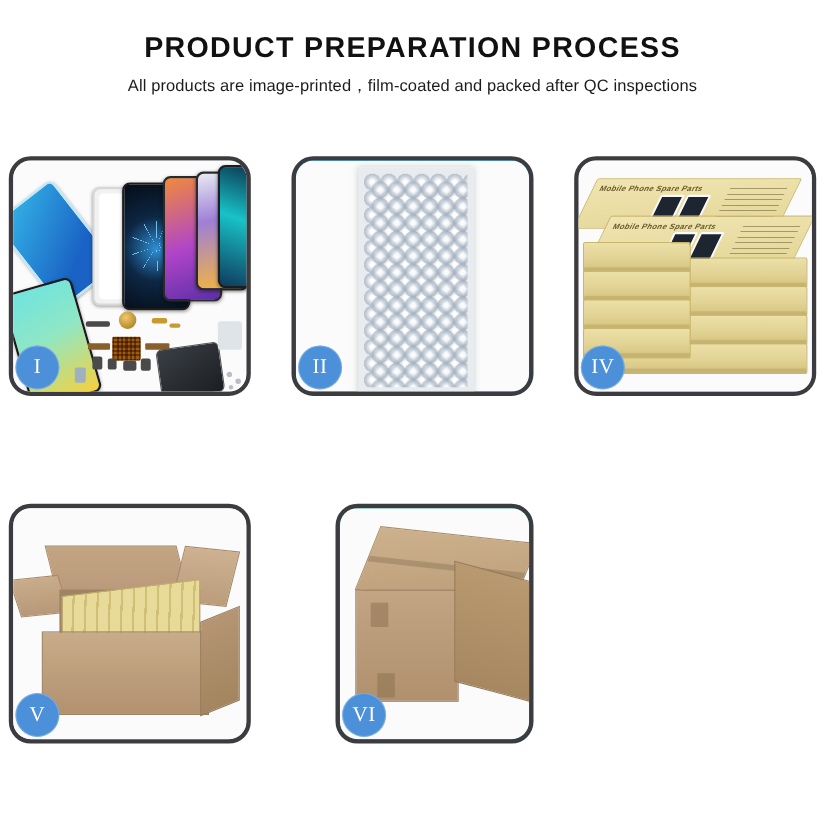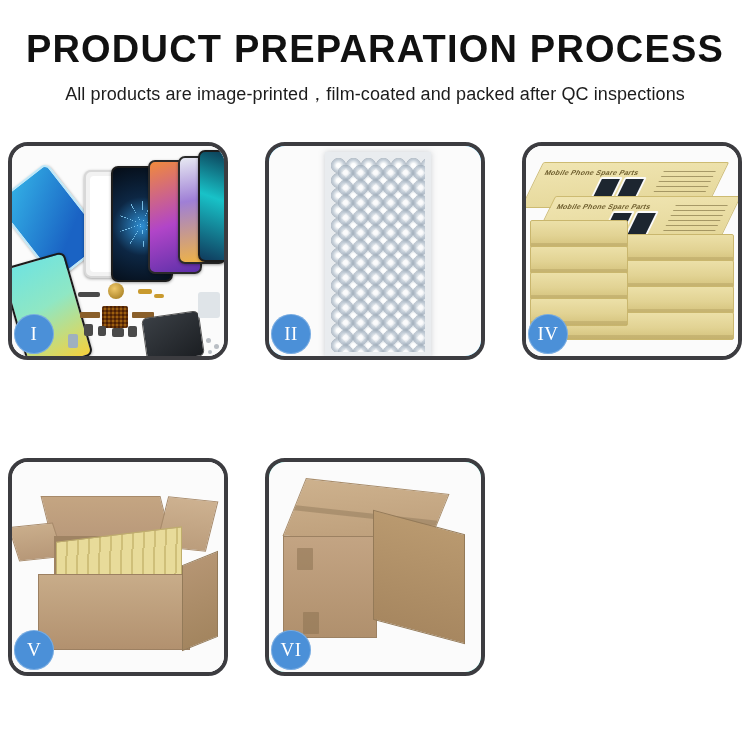--- a/index.html
+++ b/index.html
@@ -15,31 +15,31 @@
     position: relative;
   }
 
   
   .header {
     padding-top: 30px;
     text-align: center;
   }
   .title {
     font-family: "Liberation Sans", sans-serif;
-    font-size: 38px;
+    font-size: 26px;
     font-weight: 700;
     letter-spacing: 1.2px;
     color: #111111;
     margin: 0;
     line-height: 1.05;
     white-space: nowrap;
   }
   .subtitle {
     font-family: "Liberation Sans", sans-serif;
-    font-size: 18px;
+    font-size: 15px;
     font-weight: 400;
     color: #1c1c1c;
     margin: 12px 0 0 0;
     letter-spacing: 0.1px;
     white-space: nowrap;
   }
 
   
   .grid {
     position: absolute;
@@ -340,21 +340,21 @@
   }
   .c5-side {
     position: absolute;
     left: 170px; top: 96px; width: 34px; height: 84px;
     background: linear-gradient(180deg,#b59573,#a3855f);
     border: 1px solid #937a59;
     transform: skewY(-22deg);
   }
 
   
-  .p6 { background: #14b8a6; }
+  .p6 { background: #14b8a6; margin-left: 40px; }
   .c6-top {
     position: absolute;
     left: 22px; top: 24px; width: 148px; height: 56px;
     background: linear-gradient(170deg,#cdb18d,#bb9c78);
     border: 1px solid #a98d6b;
     transform: skewX(-22deg) skewY(6deg);
   }
   .c6-top::after {
     content: "";
     position: absolute; left: 0; right: 0; top: 50%;

